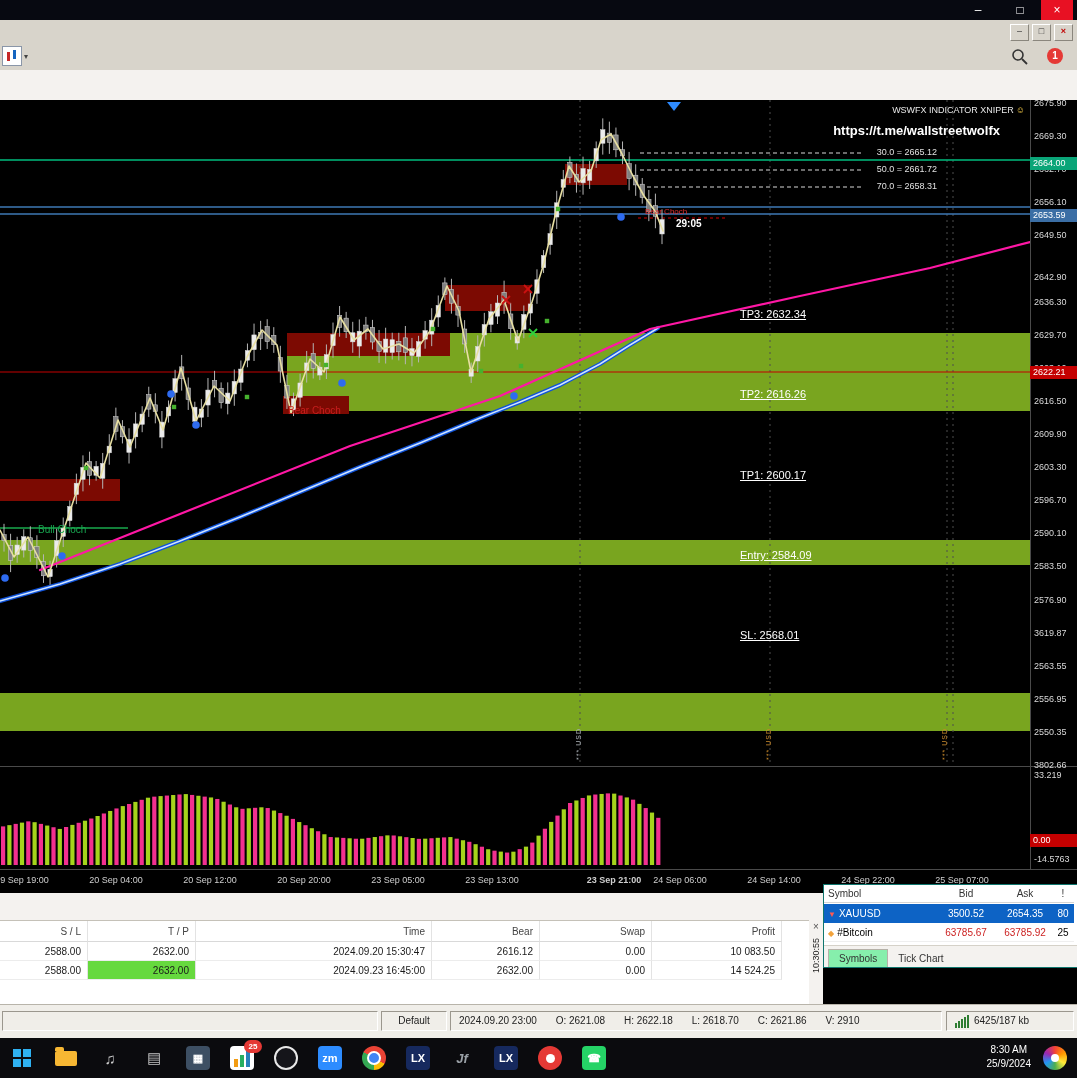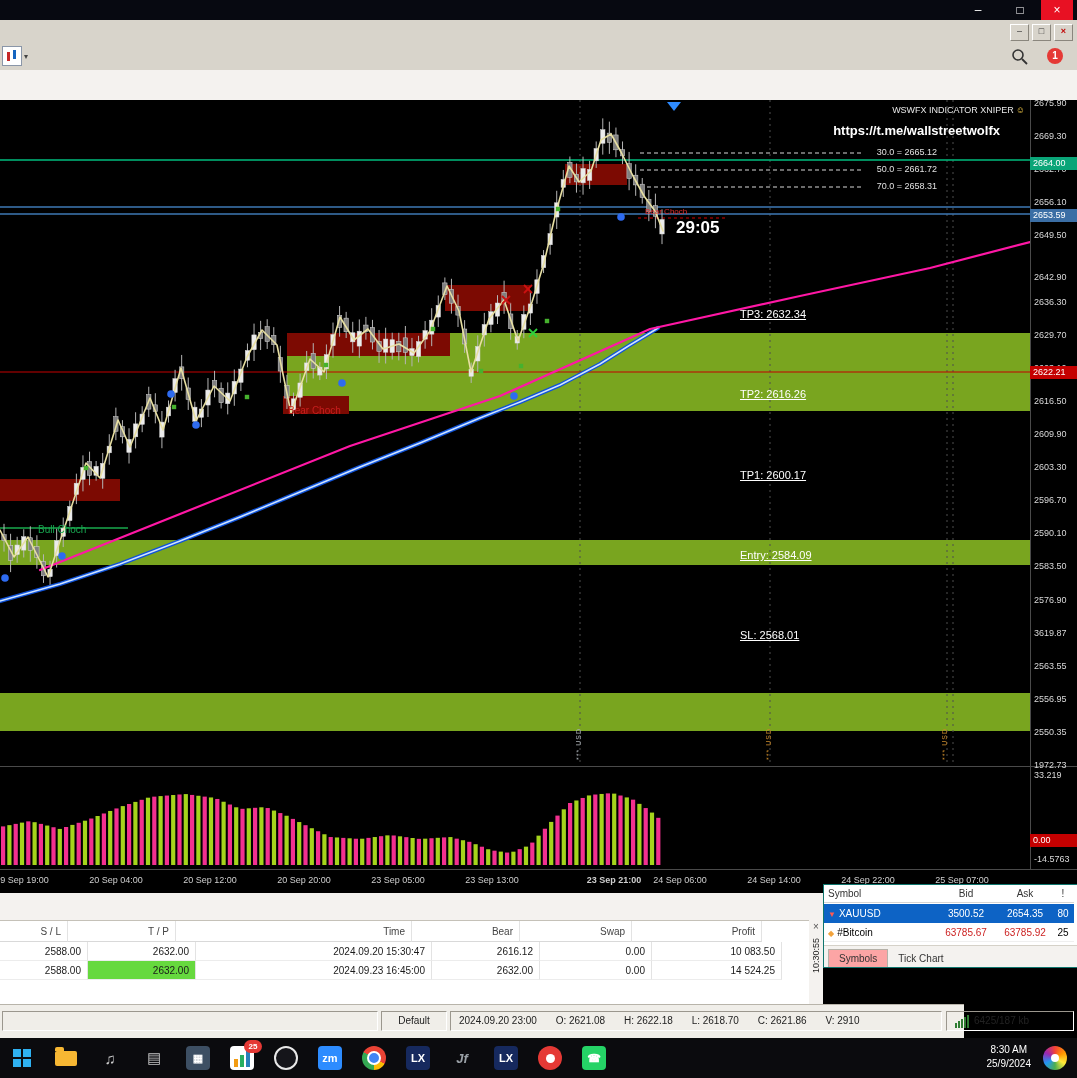--- a/index.html
+++ b/index.html
@@ -36,21 +36,21 @@
   .sep1{left:0;top:666px;width:1077px;height:1px;background:#4a4a4a;}
   .sep2{left:0;top:769px;width:1077px;height:1px;background:#4a4a4a;}
   .vax{left:1030px;top:0;width:1px;height:769px;background:#4a4a4a;}
   .wm{right:52px;top:5px;color:#e8e8e8;font-size:9px;white-space:nowrap;}
   .wm .smiley{color:#ffd24a;margin-left:2px;}
   .wmlink{right:77px;top:23px;color:#fff;font-weight:bold;font-size:13px;white-space:nowrap;}
   .fib{right:140px;color:#e0e0e0;font-size:9px;text-align:right;white-space:nowrap;}
   .f0{top:47px;} .f1{top:64px;} .f2{top:81px;}
   .tpl{left:740px;color:#fff;font-size:11px;text-decoration:underline;white-space:nowrap;}
   .t0{top:208px;} .t1{top:288px;} .t2{top:369px;} .t3{top:449px;} .t4{top:529px;}
-  .timer{left:676px;top:118px;color:#fff;font-size:17px;font-weight:bold;}
+  .timer{left:676px;top:118px;color:#fff;font-size:10px;font-weight:bold;}
   .bearchs{left:645px;top:107px;color:#e03030;font-size:8px;}
   .bearch{left:288px;top:305px;color:#c81e1e;font-size:10px;}
   .bullch{left:38px;top:424px;color:#18a850;font-size:10px;}
   #price-axis{left:1032px;top:0;width:45px;height:666px;}
   .pl{position:absolute;left:2px;color:#d9d9d9;font-size:9px;white-space:nowrap;}
   .pbadge{position:absolute;left:-2px;width:47px;height:13px;color:#fff;font-size:9px;line-height:13px;padding-left:3px;}
   #ind-axis{left:1032px;top:668px;width:45px;height:100px;}
   #time-axis{left:0;top:771px;width:1030px;height:22px;overflow:hidden;}
   .tl{position:absolute;top:4px;width:74px;margin-left:-37px;text-align:center;color:#cfcfcf;font-size:9px;white-space:nowrap;}
   .usd{position:absolute;top:628px;writing-mode:vertical-rl;transform:rotate(180deg);font-size:7px;letter-spacing:1px;white-space:nowrap;}
@@ -71,24 +71,24 @@
   
   .mwatch{left:823px;top:884px;width:283px;height:84px;background:#fff;border:1px solid #0f766e;box-sizing:border-box;overflow:hidden;}
   .mwrow{display:flex;height:19px;}
   .mwcell{box-sizing:border-box;font-size:10px;line-height:19px;padding:0 4px;white-space:nowrap;overflow:hidden;border-bottom:1px solid #efefef;}
   .mwh{height:18px;line-height:18px;color:#333;border-bottom:1px solid #d5d5d5;}
   .mwrow.sel .mwcell{background:#0d63c5;color:#fff;border-bottom-color:#0d63c5;}
   .num{text-align:center;}
   .sym-ico{font-size:8px;margin-right:3px;}
   .mw-tabs{position:absolute;left:0;bottom:0;height:22px;width:100%;background:#f4f2ef;border-top:1px solid #d5d1c8;display:flex;align-items:flex-end;padding-left:4px;box-sizing:border-box;}
   .mw-tab{font-size:10px;padding:3px 10px;color:#333;}
-  .mw-tab.active{background:#fca5a5;border:1px solid #b5b1a8;border-bottom:none;}
+  .mw-tab.active{background:#86efac;border:1px solid #b5b1a8;border-bottom:none;}
 
   
-  .statusbar{left:0;top:1004px;width:964px;height:34px;background:#f0eee9;border-top:1px solid #b8b4aa;box-sizing:border-box;}
+  .statusbar{left:0;top:1004px;width:1077px;height:34px;background:#f0eee9;border-top:1px solid #b8b4aa;box-sizing:border-box;}
   .seg{position:absolute;top:6px;height:20px;box-sizing:border-box;border:1px solid;border-color:#9b978e #fff #fff #9b978e;font-size:10px;color:#222;line-height:18px;padding:0 8px;white-space:nowrap;overflow:hidden;}
   .seg-empty{left:2px;width:376px;}
   .seg-profile{left:381px;width:66px;text-align:center;}
   .seg-data{left:450px;width:492px;}
   .seg-data span{margin-right:16px;}
   .seg-conn{left:946px;width:128px;display:flex;align-items:center;gap:5px;}
   .connbars{display:inline-flex;align-items:flex-end;gap:1px;height:13px;}
   .connbars i{display:inline-block;width:2px;background:#2e7d32;}
   .connbars i:nth-child(1){height:5px;} .connbars i:nth-child(2){height:7px;}
   .connbars i:nth-child(3){height:9px;} .connbars i:nth-child(4){height:11px;}
@@ -556,21 +556,21 @@
         <div class="pl" style="top: 329px;">2609.90</div>
         <div class="pl" style="top: 362.1px;">2603.30</div>
         <div class="pl" style="top: 395.2px;">2596.70</div>
         <div class="pl" style="top: 428.3px;">2590.10</div>
         <div class="pl" style="top: 461.4px;">2583.50</div>
         <div class="pl" style="top: 494.5px;">2576.90</div>
         <div class="pl" style="top: 527.6px;">3619.87</div>
         <div class="pl" style="top: 560.7px;">2563.55</div>
         <div class="pl" style="top: 593.8px;">2556.95</div>
         <div class="pl" style="top: 626.9px;">2550.35</div>
-        <div class="pl" style="top: 660px;">1972.73</div>
+        <div class="pl" style="top: 660px;">3802.66</div>
         <div class="pbadge" style="top: 57px; background: rgb(10, 165, 120);">2664.00</div>
         <div class="pbadge" style="top: 109px; background: rgb(59, 110, 165);">2653.59</div>
         <div class="pbadge" style="top: 266px; background: rgb(196, 0, 0);">2622.21</div>
       </div>
     <div class="abs" id="ind-axis">
         <div class="pl" style="top: 2px;">33.219</div>
         <div class="pbadge" style="top: 66px; background: rgb(196, 0, 0);">0.00</div>
         <div class="pl" style="top: 86px;">-14.5763</div>
       </div>
     <div class="abs" id="time-axis">
@@ -586,21 +586,21 @@
         <div class="tl" style="left: 868px;">24 Sep 22:00</div>
         <div class="tl" style="left: 962px;">25 Sep 07:00</div>
       </div>
   </div>
 
   <div class="abs gap2"></div>
 
   <div class="abs terminal">
     <div id="term-grid">
         <div class="trow">
-          <div class="tcell th" style="width: 68px;">S / L</div>
+          <div class="tcell th" style="width: 88px;">S / L</div>
           <div class="tcell th" style="width: 108px;">T / P</div>
           <div class="tcell th" style="width: 236px;">Time</div>
           <div class="tcell th" style="width: 108px;">Bear</div>
           <div class="tcell th" style="width: 112px;">Swap</div>
           <div class="tcell th" style="width: 130px;">Profit</div>
         </div>
         <div class="trow">
           <div class="tcell" style="width: 88px;">2588.00</div>
           <div class="tcell" style="width: 108px;">2632.00</div>
           <div class="tcell" style="width: 236px;">2024.09.20 15:30:47</div>

